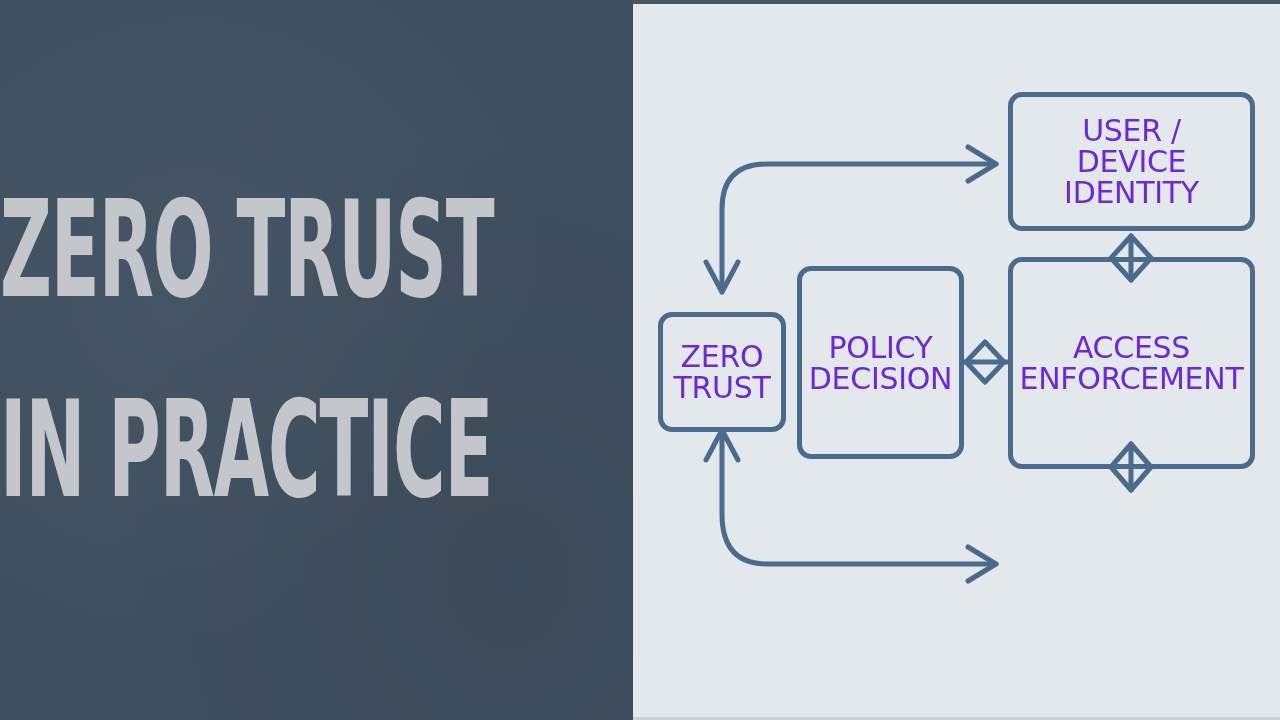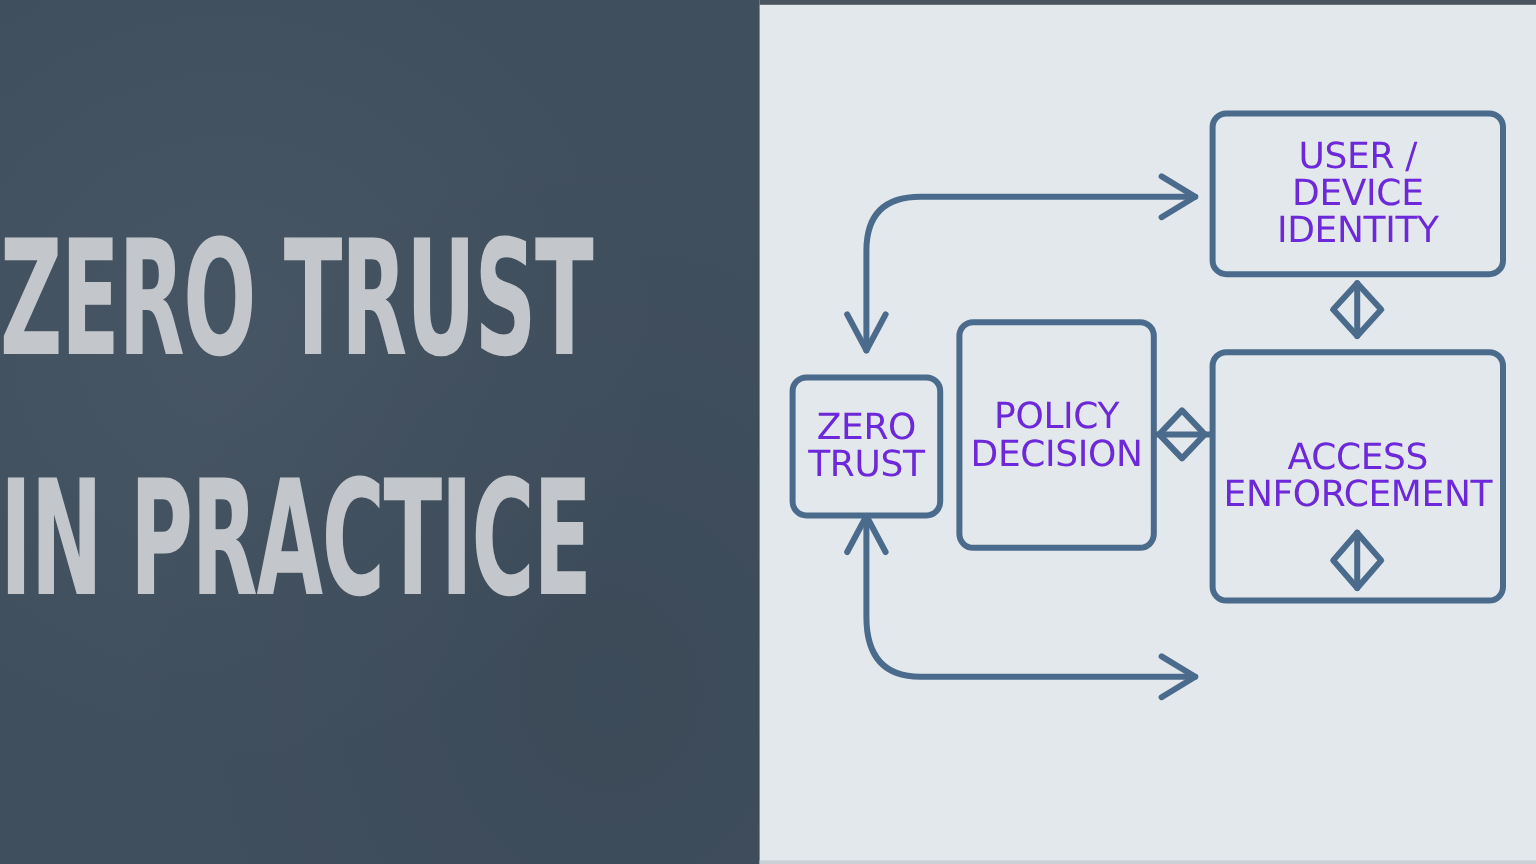--- a/index.html
+++ b/index.html
@@ -104,18 +104,18 @@
   <div class="node" style="left:164px; top:262px; width:167px; height:193px;">
     <span class="node-label">POLICY
 DECISION</span>
   </div>
 
   <div class="node" style="left:375px; top:88px; width:247px; height:139px;">
     <span class="node-label">USER /
 DEVICE IDENTITY</span>
   </div>
 
-  <div class="node" style="left:375px; top:253px; width:247px; height:212px;margin-top:34px;">
+  <div class="node" style="left:375px; top:253px; width:247px; height:212px;">
     <span class="node-label">ACCESS
 ENFORCEMENT</span>
   </div>
 
 </div>
 
 </body></html>

